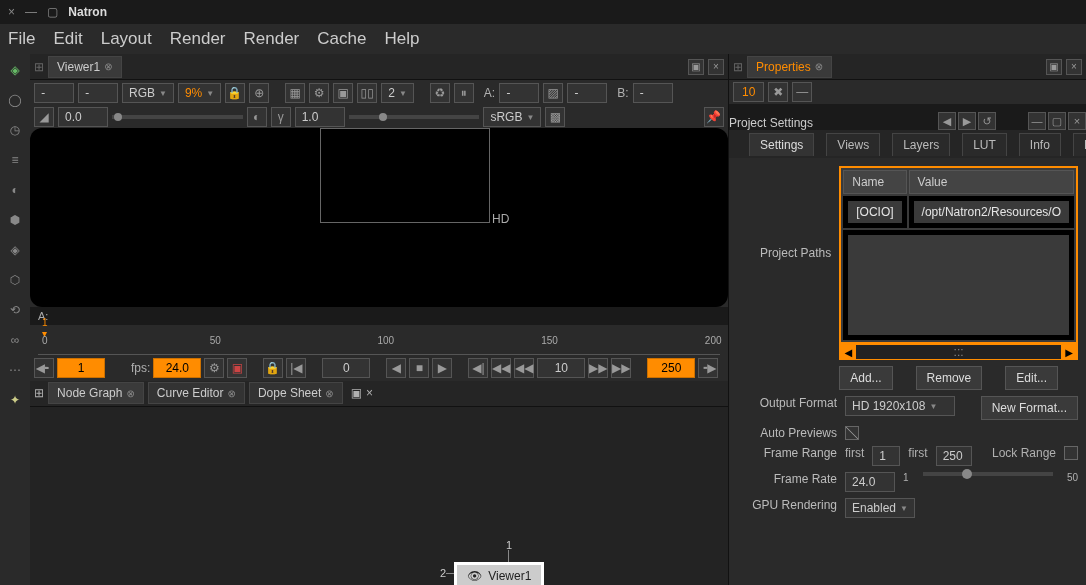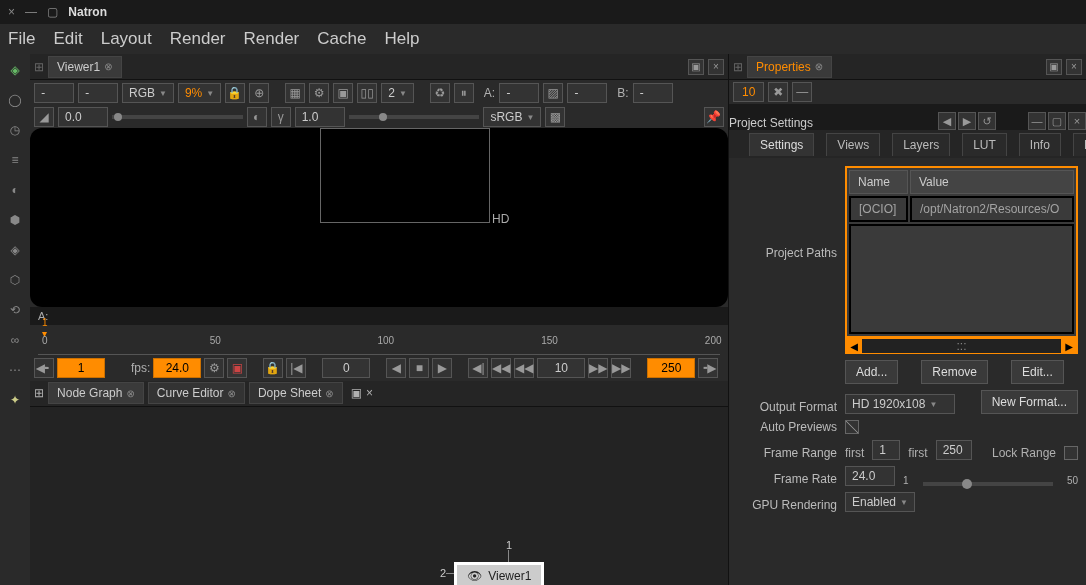--- a/index.html
+++ b/index.html
@@ -51,25 +51,25 @@
 .node-arrow { position: absolute; background: #888; }
 .props-topbar { background: #2a2a2a; height: 24px; display: flex; align-items: center; padding: 0 4px; gap: 4px; }
 .props-topbar .num { background: #333; border: 1px solid #555; padding: 2px 8px; color: #ff8c00; }
 .props-title { background: #1a1a1a; height: 26px; display: flex; align-items: flex-end; padding: 0 0; color: #ccc; }
 .props-title .spacer { flex: 1; }
 .props-title .tbtn2 { width: 18px; height: 18px; border: 1px solid #555; background: #333; color: #999; display: flex; align-items: center; justify-content: center; font-size: 11px; cursor: pointer; margin-left: 2px; }
 .props-tabs { background: #252525; height: 28px; display: flex; align-items: center; padding: 0 20px; gap: 12px; }
 .props-tabs .ptab { padding: 4px 10px; background: #2a2a2a; border: 1px solid #444; border-bottom: none; color: #bbb; cursor: pointer; }
 .props-tabs .ptab.active { background: #333; color: #ddd; }
 .props-body { flex: 1; background: #2a2a2a; padding: 8px; overflow: auto; }
-.prop-row { display: flex; align-items: flex-end; gap: 8px; margin-bottom: 6px; }
+.prop-row { display: flex; align-items: flex-start; gap: 8px; margin-bottom: 6px; }
 .prop-row .lbl { width: 100px; text-align: right; color: #bbb; }
 .prop-table { border: 2px solid #ff8c00; background: #3a3a3a; }
 .prop-table th { background: #444; padding: 4px 8px; text-align: left; color: #ccc; border: 1px solid #555; font-weight: normal; }
-.prop-table td { padding: 4px 8px; color: #a3a3a3; border: 2px solid #000000; }
+.prop-table td { padding: 4px 8px; color: #e5e5e5; border: 5px solid #000000; }
 .prop-scroll { display: flex; align-items: center; background: #222; border: 1px solid #ff8c00; height: 16px; }
 .prop-scroll .sbtn { width: 16px; height: 14px; background: #ff8c00; color: #000; display: flex; align-items: center; justify-content: center; font-size: 10px; cursor: pointer; }
 .prop-scroll .strack { flex: 1; text-align: center; color: #888; }
 .btn { background: #3a3a3a; border: 1px solid #555; padding: 4px 10px; color: #ddd; cursor: pointer; }
 .chk { width: 14px; height: 14px; border: 1px solid #666; background: #333; display: inline-block; }
 .range-slider { flex: 1; height: 4px; background: #444; position: relative; margin: 0 6px; }
 .range-slider .rthumb { position: absolute; width: 10px; height: 10px; background: #888; border-radius: 50%; top: -3px; left: 30%; }
 .orange { color: #ff8c00; }
 </style>
 </head>

